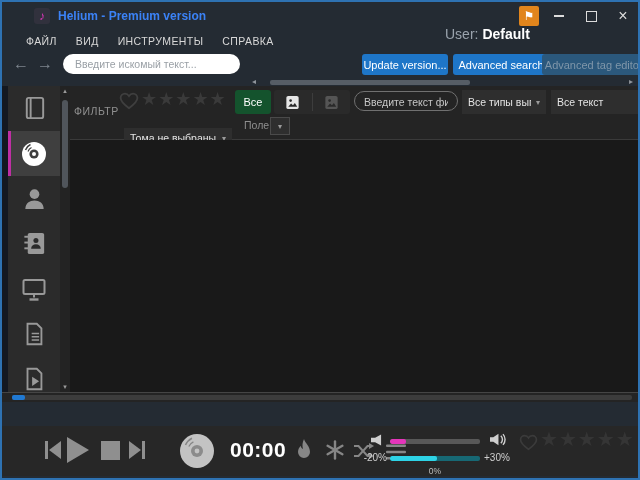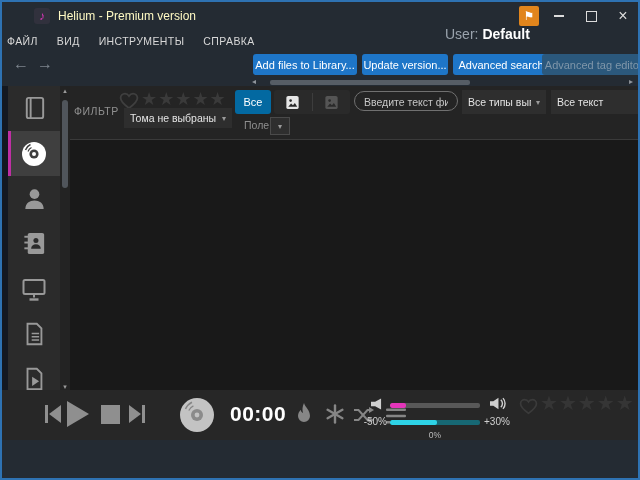--- a/index.html
+++ b/index.html
@@ -7,33 +7,33 @@
     position:relative;width:640px;height:480px;box-sizing:border-box;
     background:#242b33;border:2px solid #2e72b2;overflow:hidden;
     font-family:"Liberation Sans",sans-serif;-webkit-font-smoothing:antialiased;
   }
   svg{display:block;}
 
   
   .titlebar{position:absolute;top:0;left:0;right:0;height:28px;}
   .app-icon{position:absolute;left:32px;top:6px;width:16px;height:16px;background:#31313d;border-radius:3px;
     color:#d935b8;font-size:12px;line-height:16px;text-align:center;}
-  .win-title{position:absolute;left:56px;top:7px;font-size:12px;color:#fef9c3;}
+  .win-title{position:absolute;left:56px;top:7px;font-size:12px;color:#3b82f6;font-weight:bold;}
   .userbox{position:absolute;left:443px;top:24px;font-size:14px;color:#9aa3ad;}
   .userbox b{color:#fff;font-weight:bold;margin-left:4px;}
   .flag-btn{position:absolute;left:517px;top:4px;width:20px;height:20px;background:#e1851c;border-radius:2px;
     color:#fff;font-size:12px;line-height:20px;text-align:center;cursor:default;}
   .caption-btn{position:absolute;top:0;width:28px;height:28px;display:flex;align-items:center;justify-content:center;color:#dcdcdc;}
   .min-glyph{width:10px;height:2px;background:#dcdcdc;}
   .max-glyph{width:9px;height:9px;border:1px solid #dcdcdc;}
   .close-glyph{font-size:16px;line-height:16px;}
 
   
   .menubar{position:absolute;top:28px;left:0;right:0;height:21px;display:flex;align-items:center;
-    padding-left:5px;gap:19px;font-size:10.5px;letter-spacing:.4px;color:#d8d8d8;}
+    padding-left:24px;gap:19px;font-size:10.5px;letter-spacing:.4px;color:#d8d8d8;}
 
   
   .nav-arrow{position:absolute;top:51px;width:22px;height:22px;color:#7e868f;font-size:16px;line-height:22px;text-align:center;}
   .searchpill{position:absolute;left:61px;top:52px;width:177px;height:20px;background:#fff;border-radius:10px;overflow:hidden;}
   .searchpill input{width:100%;height:100%;border:0;outline:0;background:transparent;font-family:"Liberation Sans",sans-serif;
     font-size:10.5px;padding:0 12px;box-sizing:border-box;color:#333;}
   .searchpill input::placeholder{color:#9aa0a6;}
   .tbtn{position:absolute;top:52px;height:21px;border-radius:3px;background:#1e76c8;color:#fff;
     font-size:11px;display:flex;align-items:center;justify-content:center;padding:0 9px;box-sizing:border-box;white-space:nowrap;}
   .tbtn.disabled{background:#2b587c;color:#7f96a9;}
@@ -51,21 +51,21 @@
   .side-scroll{position:absolute;left:58px;top:0;width:10px;height:306px;background:#232323;color:#9a9a9a;}
   .side-scroll .up{position:absolute;top:1px;left:0;width:10px;text-align:center;font-size:7px;}
   .side-scroll .dn{position:absolute;bottom:1px;left:0;width:10px;text-align:center;font-size:7px;}
   .side-scroll .thumb{position:absolute;left:2px;top:14px;width:6px;height:88px;background:#50555b;border-radius:3px;}
 
   .filterpanel{position:absolute;left:68px;right:0;top:0;height:53px;background:#242424;border-bottom:1px solid #3a3a3a;}
   .fp-label{position:absolute;left:4px;top:19px;font-size:10.5px;letter-spacing:.5px;color:#909090;}
   .fav-heart{position:absolute;left:49px;top:6px;color:#3f3f3f;}
   .stars{font-size:18px;letter-spacing:1px;color:#3a3a3a;white-space:nowrap;}
   .fp-stars{position:absolute;left:71px;top:2px;}
-  .all-btn{position:absolute;left:165px;top:4px;width:36px;height:24px;background:#0369a1;border-radius:3px;
+  .all-btn{position:absolute;left:165px;top:4px;width:36px;height:24px;background:#14532d;border-radius:3px;
     color:#fff;font-size:11px;display:flex;align-items:center;justify-content:center;}
   .viewgroup{position:absolute;left:204px;top:4px;width:76px;height:24px;background:#2a2a2a;border-radius:3px;display:flex;}
   .viewgroup .cell{flex:1;display:flex;align-items:center;justify-content:center;}
   .viewgroup .sep{width:1px;background:#3d3d3d;margin:3px 0;}
   .filter-input{position:absolute;left:284px;top:5px;width:104px;height:20px;border:1px solid #707070;border-radius:10px;
     background:transparent;box-sizing:border-box;overflow:hidden;}
   .filter-input input{width:100%;height:100%;border:0;outline:0;background:transparent;font-family:"Liberation Sans",sans-serif;
     font-size:10.5px;padding:0 9px;box-sizing:border-box;color:#d0d0d0;}
   .filter-input input::placeholder{color:#c6c6c6;}
   .dd{position:absolute;height:24px;background:#2e2e2e;display:flex;align-items:center;justify-content:space-between;
@@ -74,21 +74,21 @@
   .fp-row2-label{position:absolute;left:174px;top:33px;font-size:10.5px;color:#8f8f8f;}
 
   .content{position:absolute;left:68px;right:0;top:54px;bottom:0;background:#191919;}
 
   
   .hscroll{position:absolute;left:0;right:0;top:390px;height:10px;background:#242424;border-top:1px solid #454545;box-sizing:border-box;}
   .hscroll .track{position:absolute;left:10px;right:6px;top:2px;height:5px;background:#3c3c3c;border-radius:2px;}
   .hscroll .thumb{position:absolute;left:10px;top:2px;width:13px;height:5px;background:#2079d2;border-radius:2px;}
 
   
-  .player{position:absolute;left:0;right:0;top:388px;height:50px;background:#272727;color:#8f8f8f;}
+  .player{position:absolute;left:0;right:0;top:424px;height:50px;background:#272727;color:#8f8f8f;}
   .pbtn{position:absolute;}
   .time{position:absolute;left:228px;top:12px;font-size:21px;font-weight:bold;color:#fff;letter-spacing:.5px;}
   .slider{position:absolute;height:5px;border-radius:2px;overflow:hidden;}
   .slider .fill{height:100%;border-radius:2px;}
   .vol-slider{left:388px;top:13px;width:90px;background:#585858;}
   .vol-slider .fill{background:#e435ba;}
   .pitch-slider{left:388px;top:30px;width:90px;background:#176874;}
   .pitch-slider .fill{background:#2ed3e6;}
   .pitch-lab{position:absolute;font-size:10px;color:#cfcfcf;top:26px;}
   .pitch-min{left:358px;width:27px;text-align:right;}
@@ -128,21 +128,23 @@
 
   <div class="menubar">
     <span>ФАЙЛ</span>
     <span>ВИД</span>
     <span>ИНСТРУМЕНТЫ</span>
     <span>СПРАВКА</span>
   </div>
 
   <div class="nav-arrow" style="left:8px;"><span>←</span></div>
   <div class="nav-arrow" style="left:32px;"><span>→</span></div>
-  <div class="tbtn" style="left:251px;width:104px;">Add files to Library...</div>
+  <div class="searchpill">
+    <input placeholder="Введите искомый текст..." style="">
+  </div>
   <div class="tbtn" style="left:360px;width:86px;">Update version...</div>
   <div class="tbtn" style="left:451px;width:96px;">Advanced search</div>
   <div class="tbtn disabled" style="left:540px;width:112px;">Advanced tag editor...</div>
   <div class="tscroll">
     <span class="ar">◂</span>
     <div class="track">
         <div class="thumb"></div>
       </div>
     <span class="ar">▸</span>
   </div>
@@ -237,21 +239,21 @@
       <div class="filter-input">
         <input placeholder="Введите текст фильтра..." style="">
       </div>
       <div class="dd" style="left:392px;top:4px;width:84px;">
         <span style="overflow:hidden;white-space:nowrap;">Все типы выпусков</span>
         <span class="caret">▾</span>
       </div>
       <div class="dd" style="left:481px;top:4px;width:91px;">
         <span>Все текст</span>
       </div>
-      <div class="dd" style="left:54px;top:22px;width:108px;height:20px;text-align:center;">
+      <div class="dd" style="left:54px;top:42px;width:108px;height:20px;text-align:center;">
         <span>Тома не выбраны</span>
         <span class="caret">▾</span>
       </div>
       <div class="fp-row2-label">Поле</div>
       <div class="dd" style="left:200px;top:31px;width:20px;height:18px;border:1px solid #4a4a4a;justify-content:center;padding:0;">
         <span class="caret" style="margin:0;">▾</span>
       </div>
     </div>
 
     <div class="content"></div>
@@ -332,21 +334,21 @@
       <div class="fill" style="width: 18%;"></div>
     </div>
     <div class="pbtn" style="left:488px;top:7px;color:#cfcfcf;">
       <svg width="16" height="13" viewBox="0 0 17 13" fill="currentColor">
         <polygon points="9,0.5 9,12.5 3.5,8.9 0,8.9 0,4.1 3.5,4.1"></polygon>
         <path d="M11.5 2.5a5.5 5.5 0 0 1 0 8" stroke="currentColor" stroke-width="1.5" fill="none"></path>
         <path d="M13.8 0.8a8.5 8.5 0 0 1 0 11.4" stroke="currentColor" stroke-width="1.5" fill="none"></path>
       </svg>
     </div>
 
-    <div class="pitch-lab pitch-min">-50%</div>
+    <div class="pitch-lab pitch-min">-20%</div>
     <div class="slider pitch-slider">
       <div class="fill" style="width: 52%;"></div>
     </div>
     <div class="pitch-lab pitch-max">+30%</div>
     <div class="pitch-cur">0%</div>
 
     <div class="pl-heart">
       <svg width="19" height="17" viewBox="0 0 20 18" fill="none" stroke="currentColor" stroke-width="1.8">
         <path d="M10 16.2C6.2 13.4 1.6 10.1 1.6 6.1c0-2.5 2-4.4 4.4-4.4 1.7 0 3.1.9 4 2.4.9-1.5 2.3-2.4 4-2.4 2.4 0 4.4 1.9 4.4 4.4 0 4-4.6 7.3-8.4 10.1z"></path>
       </svg>

